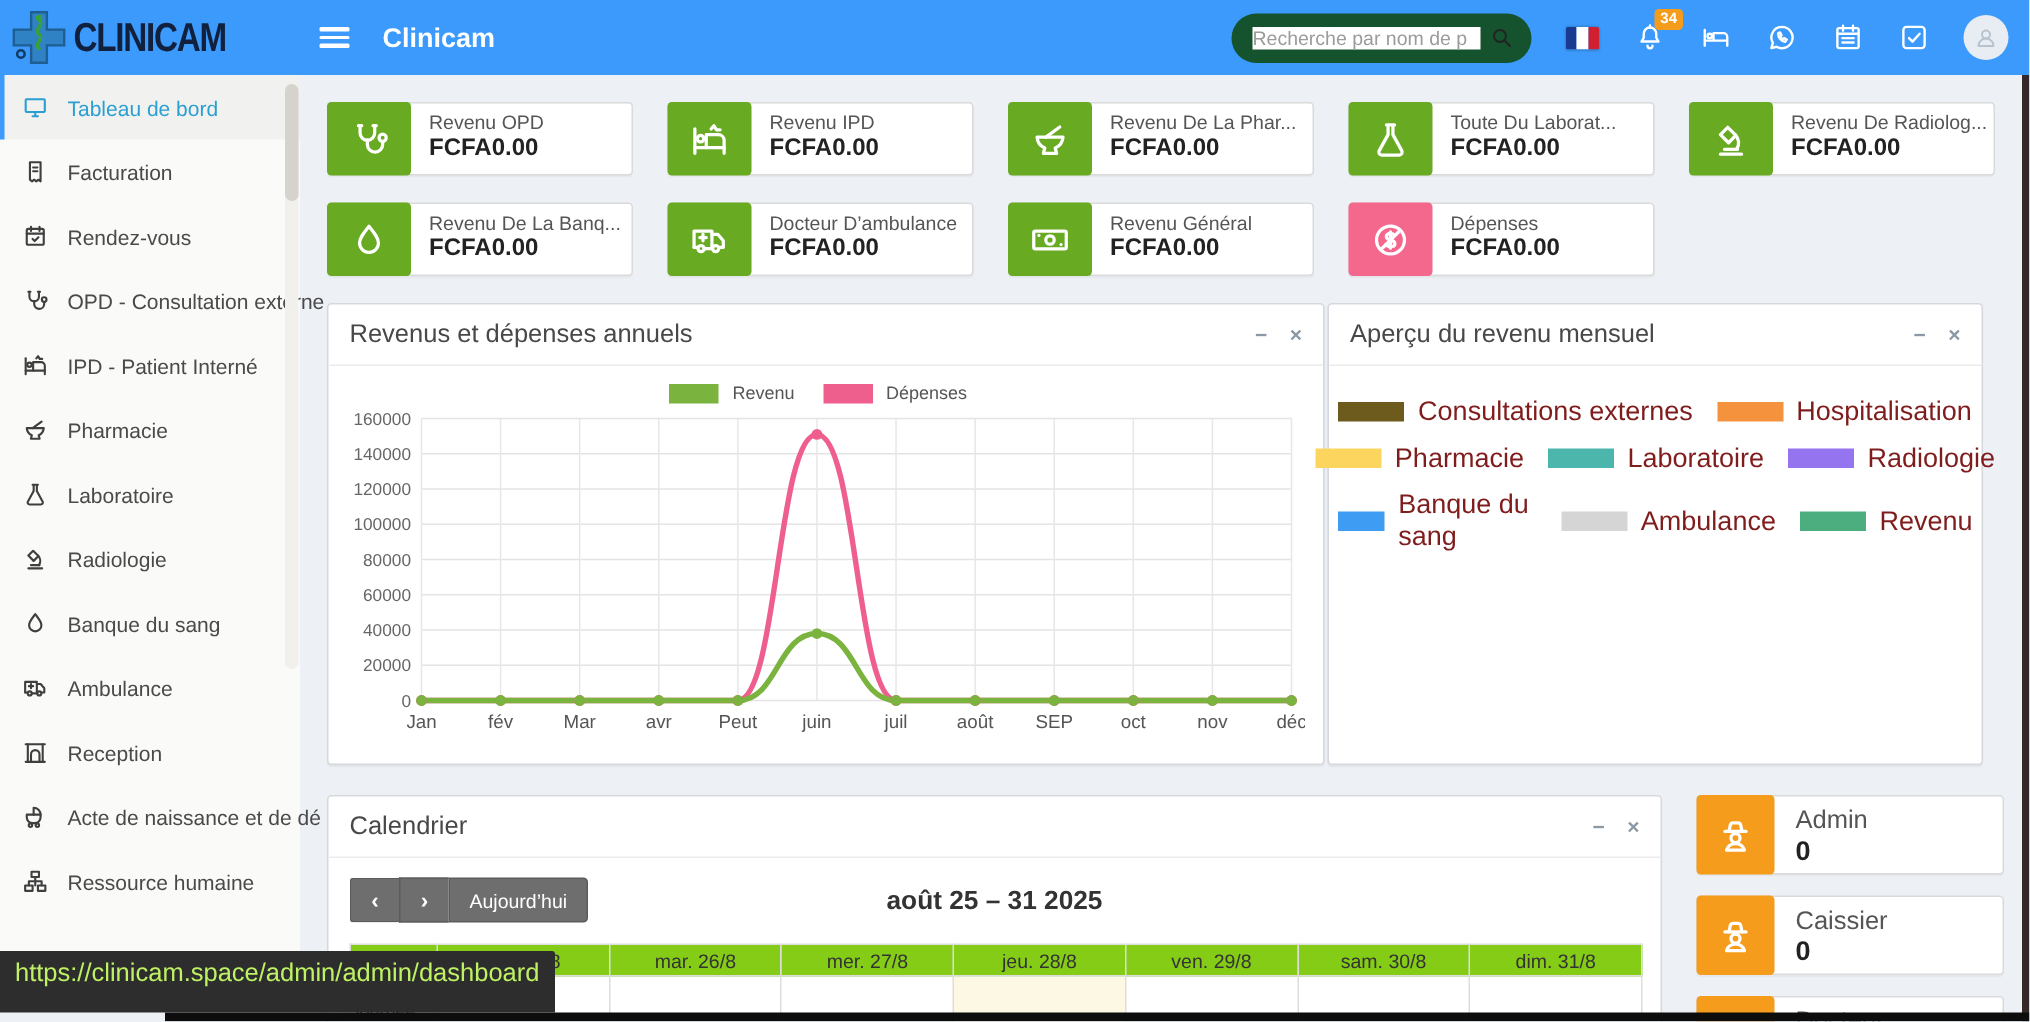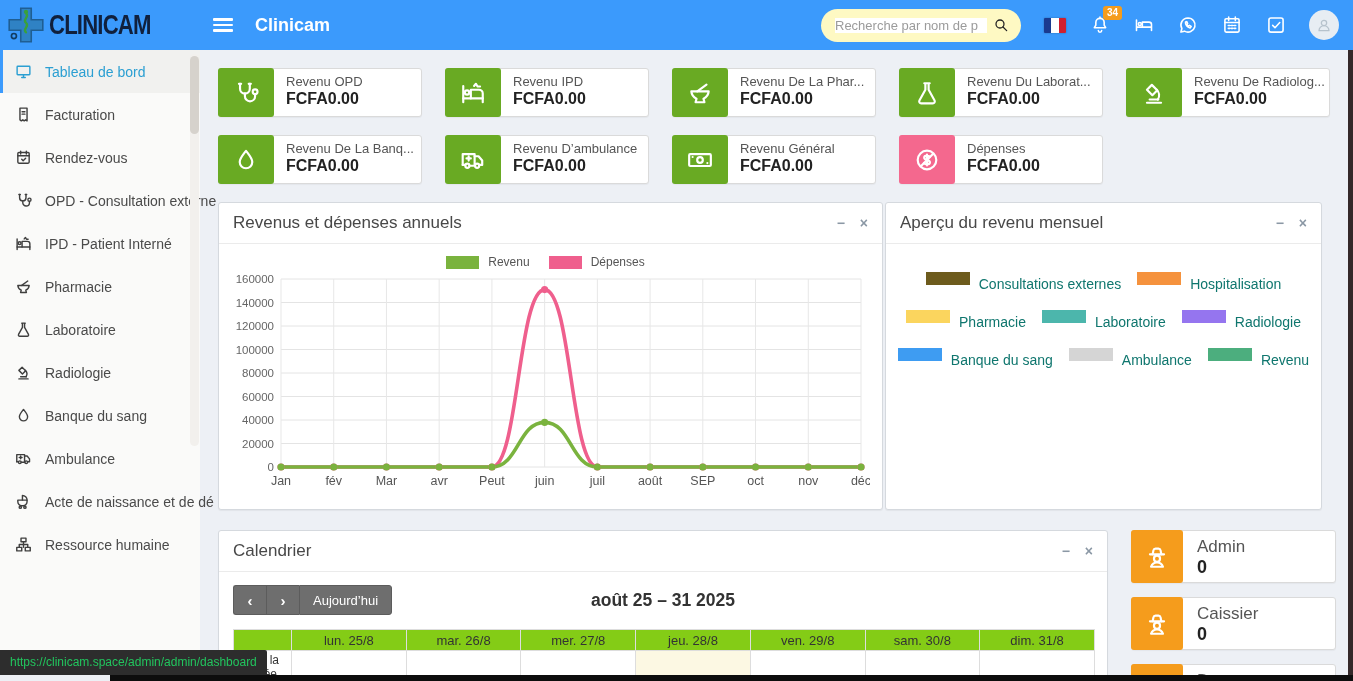--- a/index.html
+++ b/index.html
@@ -8,21 +8,21 @@
   .app { position:relative; width:1353px; height:681px; overflow:hidden; background:#edf0f5; }
 
   
   .topbar { position:absolute; top:0; left:0; right:0; height:50px; background:#3b9afc; display:flex; align-items:center; z-index:6; }
   .logo { width:200px; height:50px; display:flex; align-items:center; padding-left:5px; gap:2px; flex:none; }
   .brand-text { font-size:27px; font-weight:700; color:#10203d; letter-spacing:-1px; transform:scaleX(.82); transform-origin:left center; white-space:nowrap; }
   .hamburger { margin-left:13px; width:20px; display:flex; flex-direction:column; gap:3px; cursor:pointer; }
   .hamburger span { display:block; height:2.5px; background:#fff; border-radius:1px; }
   .app-title { margin-left:22px; color:#fff; font-size:18px; font-weight:700; }
   .topbar-right { margin-left:auto; display:flex; align-items:center; gap:23px; padding-right:14px; }
-  .search-pill { width:200px; height:33px; background:#fef9c3; border-radius:17px; display:flex; align-items:center; padding:0 12px 0 14px; gap:6px; }
+  .search-pill { width:200px; height:33px; background:#14532d; border-radius:17px; display:flex; align-items:center; padding:0 12px 0 14px; gap:6px; }
   .search-pill input { border:none; outline:none; flex:1; font-size:13px; color:#444; min-width:0; font-family:inherit; }
   .search-pill input::placeholder { color:#9b9b9b; }
   .search-pill .sicon { color:#222; width:16px; height:16px; flex:none; }
   .flag { width:22px; height:15px; display:flex; border-radius:1px; overflow:hidden; box-shadow:0 0 2px rgba(0,0,0,.35); }
   .flag i { flex:1; }
   .icon-btn { position:relative; color:#fff; width:21px; height:21px; display:flex; align-items:center; justify-content:center; cursor:pointer; }
   .icon-btn svg { width:20px; height:20px; }
   .badge { position:absolute; top:-9px; right:-12px; background:#f59c1c; color:#fff; font-size:10px; font-weight:700; border-radius:3px; padding:1px 4px; line-height:1.2; }
   .avatar { width:30px; height:30px; border-radius:50%; background:#e7edf3; display:flex; align-items:center; justify-content:center; color:#b6c2cc; cursor:pointer; }
   .avatar svg { width:16px; height:16px; }
@@ -59,21 +59,21 @@
   .chart-legend { display:flex; justify-content:center; align-items:center; gap:9px; margin:11px 0 0; }
   .lg-swatch { width:33px; height:13px; display:inline-block; }
   .lg-label { font-size:12px; color:#555; margin-right:10px; }
   .chart-wrap { padding:2px 8px 0 6px; }
   svg { font-family:inherit; }
 
   .overview-body { padding:20px 6px; display:flex; flex-direction:column; gap:10px; }
   .ov-row { display:flex; justify-content:center; align-items:center; gap:16px; }
   .ov-item { display:flex; align-items:center; gap:9px; }
   .ov-swatch { width:44px; height:13px; display:inline-block; }
-  .ov-label { font-size:14px; color:#0f766e;margin-top:12px; }
+  .ov-label { font-size:18px; color:#7f1d1d; }
 
   .bottom-row { display:flex; gap:23px; margin-top:20px; }
   .calendar-panel { width:890px; height:260px; }
   .cal-toolbar { display:flex; align-items:center; padding:13px 14px 11px; position:relative; }
   .btn-group { display:flex; z-index:1; }
   .cal-btn { background:#6e6e6e; color:#fff; font-size:13px; height:30px; display:flex; align-items:center; justify-content:center; border:1px solid #5c5c5c; border-right-width:0; cursor:pointer; }
   .btn-group .cal-btn:first-child { border-radius:3px 0 0 3px; }
   .btn-group .cal-btn:last-child { border-radius:0 3px 3px 0; border-right-width:1px; }
   .cal-btn.nav { width:33px; font-size:15px; font-weight:700; }
   .cal-btn.pad { padding:0 13px; }
@@ -90,21 +90,21 @@
 
   .user-cards { display:flex; flex-direction:column; gap:14px; width:205px; }
   .user-card { height:53px; background:#fff; border:1px solid #dadada; border-radius:3px; display:flex; box-shadow:0 1px 1px rgba(0,0,0,.04); flex:none; }
   .user-icon { width:52px; flex:none; background:#f59c1c; border-radius:3px; margin:-1px 0 -1px -1px; display:flex; align-items:center; justify-content:center; color:#fff; }
   .user-icon svg { width:26px; height:26px; }
   .user-text { padding:6px 0 0 14px; }
   .user-label { font-size:17px; color:#555; }
   .user-value { font-size:18px; font-weight:700; color:#222; }
 
   
-  .status-tooltip { position:absolute; left:0; bottom:6px; background:#2d2d2d; color:#22c55e; font-size:12px; padding:5px 10px 6px; z-index:9; border-radius:0 2px 0 0; white-space:nowrap; }
+  .status-tooltip { position:absolute; left:0; bottom:6px; background:#2d2d2d; color:#bef264; font-size:17px; padding:5px 10px 16px; z-index:9; border-radius:0 2px 0 0; white-space:nowrap; }
   .bottom-strip { position:absolute; left:110px; right:0; bottom:0; height:6px; background:#0d0d0d; z-index:8; }
   .right-strip { position:absolute; right:0; top:50px; bottom:0; width:5px; background:#342829; z-index:7; }
 </style>
 </head>
 <body>
 
 <div class="app">
 
   <header class="topbar">
     <div class="logo">
@@ -250,20 +250,28 @@
             <path d="M13.5 8.5h3.6l3.4 4v4h-2.2"></path>
             <circle cx="6.8" cy="17.3" r="1.9"></circle>
             <circle cx="15.8" cy="17.3" r="1.9"></circle>
             <path d="M8.7 17.3h5.2M2.5 16.5h2.4"></path>
             <path d="M8 8.5v4M6 10.5h4"></path>
           </svg>
           <span>Ambulance</span>
         </li>
         <li class="side-item">
           <svg viewBox="0 0 24 24" width="17" height="17" fill="none" stroke="currentColor" stroke-width="2" stroke-linecap="round" stroke-linejoin="round">
+            <path d="M3 4.5h18M3 21h18"></path>
+            <path d="M5 4.5V21M19 4.5V21"></path>
+            <path d="M8 21v-7a4 4 0 0 1 8 0v7"></path>
+          </svg>
+          <span>Reception</span>
+        </li>
+        <li class="side-item">
+          <svg viewBox="0 0 24 24" width="17" height="17" fill="none" stroke="currentColor" stroke-width="2" stroke-linecap="round" stroke-linejoin="round">
             <path d="M4 10h13v2.5A5.5 5.5 0 0 1 11.5 18h-2A5.5 5.5 0 0 1 4 12.5z"></path>
             <path d="M17 10a6.5 6.5 0 0 0-6.5-6.5V10"></path>
             <circle cx="7.5" cy="20" r="1.6"></circle>
             <circle cx="14" cy="20" r="1.6"></circle>
           </svg>
           <span>Acte de naissance et de dé</span>
         </li>
         <li class="side-item">
           <svg viewBox="0 0 24 24" width="17" height="17" fill="none" stroke="currentColor" stroke-width="2" stroke-linecap="round" stroke-linejoin="round">
             <rect x="8.5" y="3" width="7" height="5"></rect>
@@ -322,21 +330,21 @@
             <div class="stat-value">FCFA0.00</div>
           </div>
         </div>
         <div class="stat-card">
           <div class="stat-icon" style="background:#69aa23">
             <svg viewBox="0 0 24 24" width="26" height="26" fill="none" stroke="currentColor" stroke-width="2" stroke-linecap="round" stroke-linejoin="round">
               <path d="M9.5 3h5M10.5 3v6L5 19a1.8 1.8 0 0 0 1.6 2.6h10.8A1.8 1.8 0 0 0 19 19l-5.5-10V3"></path>
             </svg>
           </div>
           <div class="stat-text">
-            <div class="stat-label">Revenu Du Laborat...</div>
+            <div class="stat-label">Toute Du Laborat...</div>
             <div class="stat-value">FCFA0.00</div>
           </div>
         </div>
         <div class="stat-card">
           <div class="stat-icon" style="background:#69aa23">
             <svg viewBox="0 0 24 24" width="26" height="26" fill="none" stroke="currentColor" stroke-width="2" stroke-linecap="round" stroke-linejoin="round">
               <path d="M5.5 21h13M8 18h8"></path>
               <path d="M10 4.5l5 5-4.5 4.5-5-5z"></path>
               <path d="M14.5 9a7 7 0 0 1 1 9"></path>
             </svg>
@@ -364,21 +372,21 @@
             <svg viewBox="0 0 24 24" width="26" height="26" fill="none" stroke="currentColor" stroke-width="2" stroke-linecap="round" stroke-linejoin="round">
               <path d="M2.5 16.5v-10h11v10"></path>
               <path d="M13.5 8.5h3.6l3.4 4v4h-2.2"></path>
               <circle cx="6.8" cy="17.3" r="1.9"></circle>
               <circle cx="15.8" cy="17.3" r="1.9"></circle>
               <path d="M8.7 17.3h5.2M2.5 16.5h2.4"></path>
               <path d="M8 8.5v4M6 10.5h4"></path>
             </svg>
           </div>
           <div class="stat-text">
-            <div class="stat-label">Revenu D’ambulance</div>
+            <div class="stat-label">Docteur D’ambulance</div>
             <div class="stat-value">FCFA0.00</div>
           </div>
         </div>
         <div class="stat-card">
           <div class="stat-icon" style="background:#69aa23">
             <svg viewBox="0 0 24 24" width="26" height="26" fill="none" stroke="currentColor" stroke-width="2" stroke-linecap="round" stroke-linejoin="round">
               <rect x="2" y="6.5" width="20" height="11" rx="1"></rect>
               <circle cx="12" cy="12" r="2.6"></circle>
               <path d="M5.2 9.2v.01M18.8 14.8v.01"></path>
             </svg>

